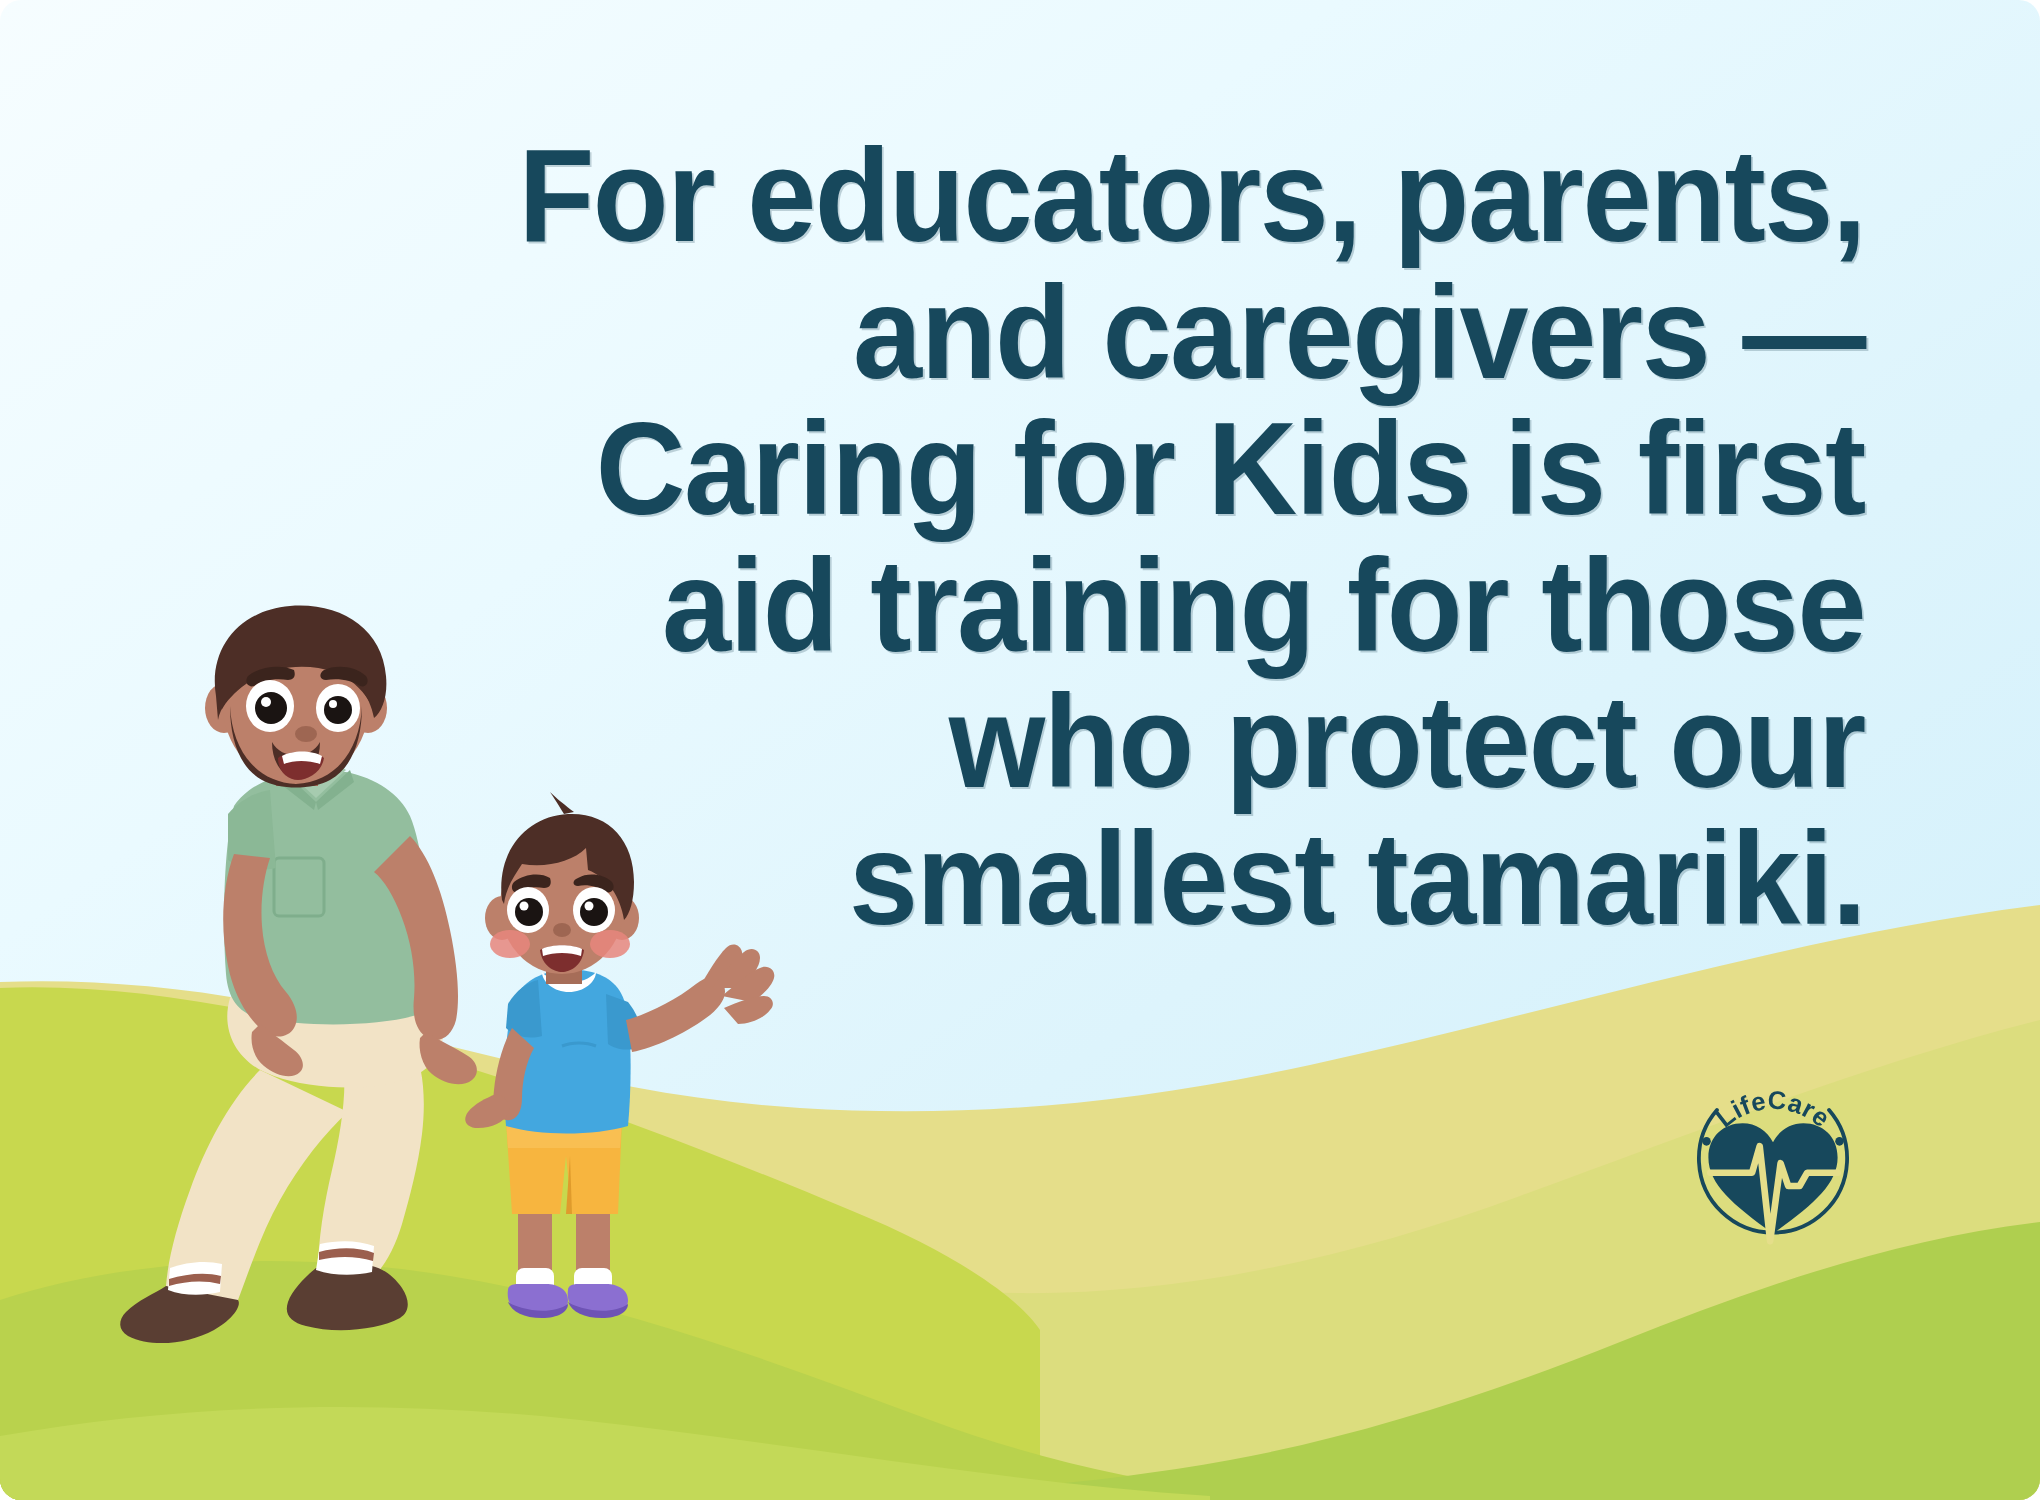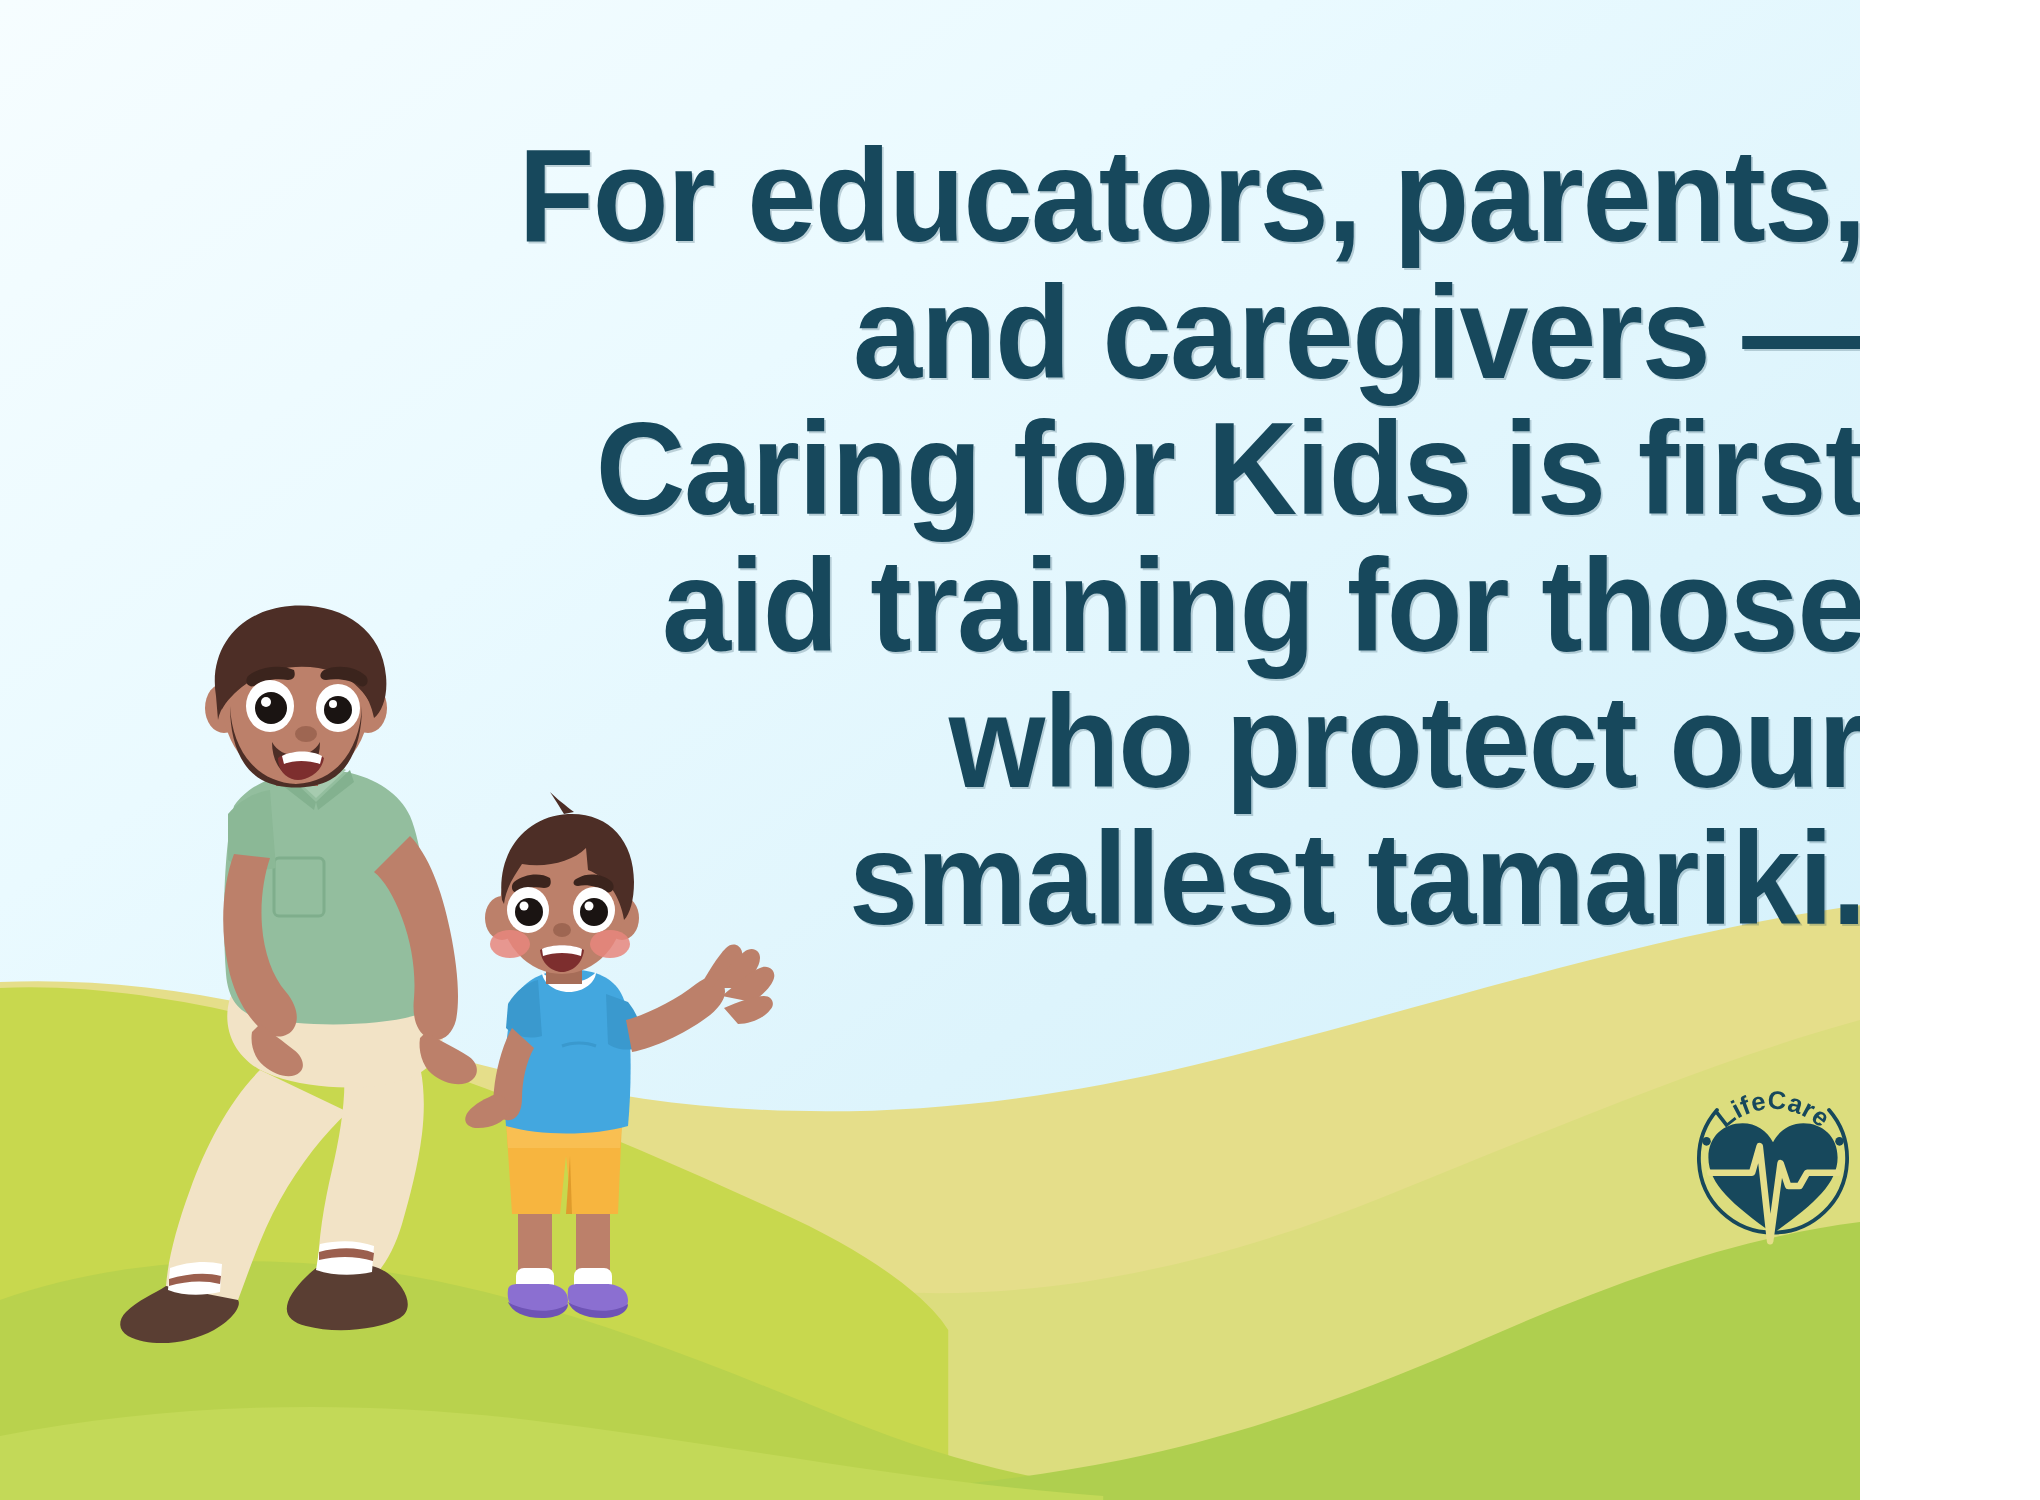--- a/index.html
+++ b/index.html
@@ -2,25 +2,26 @@
 <html><head>
 <meta charset="utf-8">
 <style>
   html, body {
     margin: 0;
     padding: 0;
     background: #ffffff;
   }
   #poster {
     position: relative;
-    width: 1860px;
+    width: 2040px;
     height: 1500px;
     overflow: hidden;
     font-family: "Liberation Sans", sans-serif;
     background: linear-gradient(145deg, #f6fdff 0%, #eafaff 32%, #ddf4fc 62%, #cfeffb 100%);
+    border-radius: 21px;
   }
 
   
   .bg-layer {
     position: absolute;
     inset: 0;
     pointer-events: none;
   }
   .bg-svg { position: absolute; inset: 0; width: 100%; height: 100%; display: block; }
 

